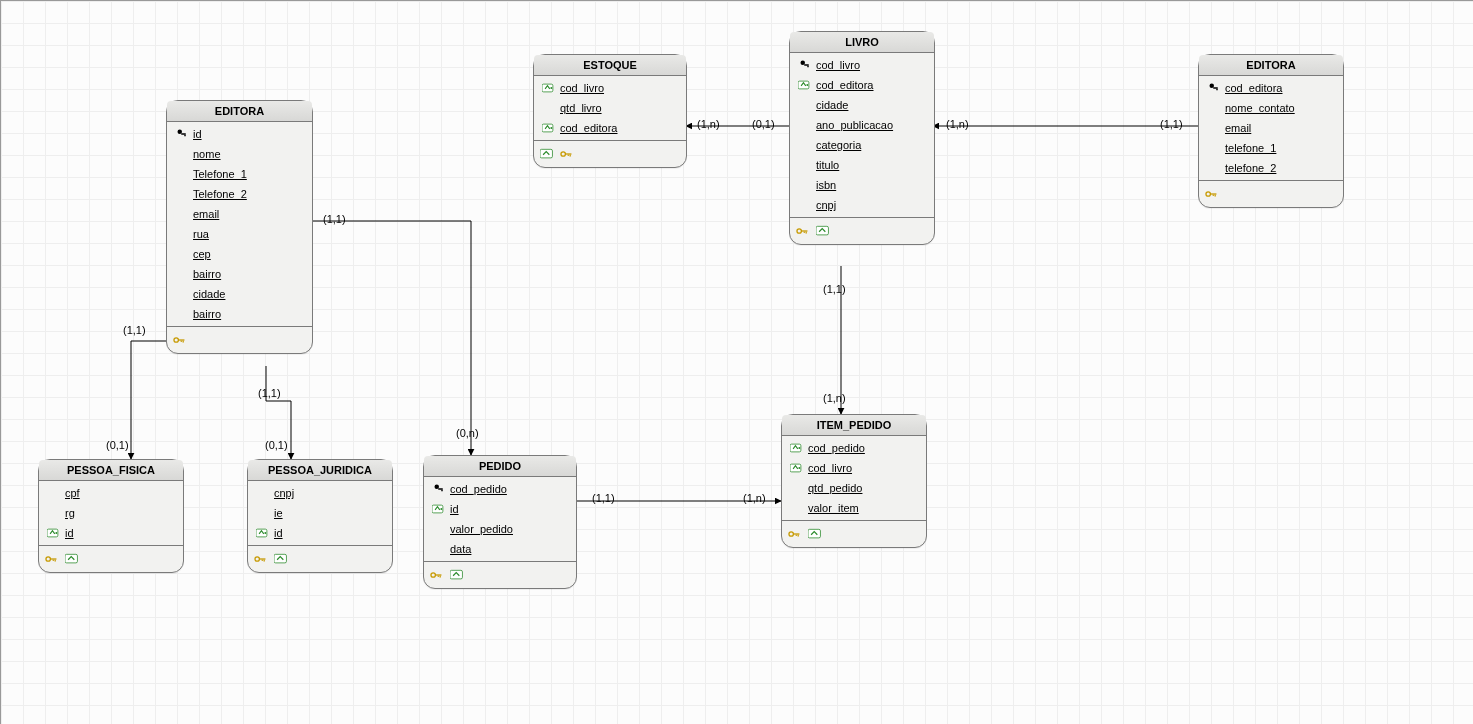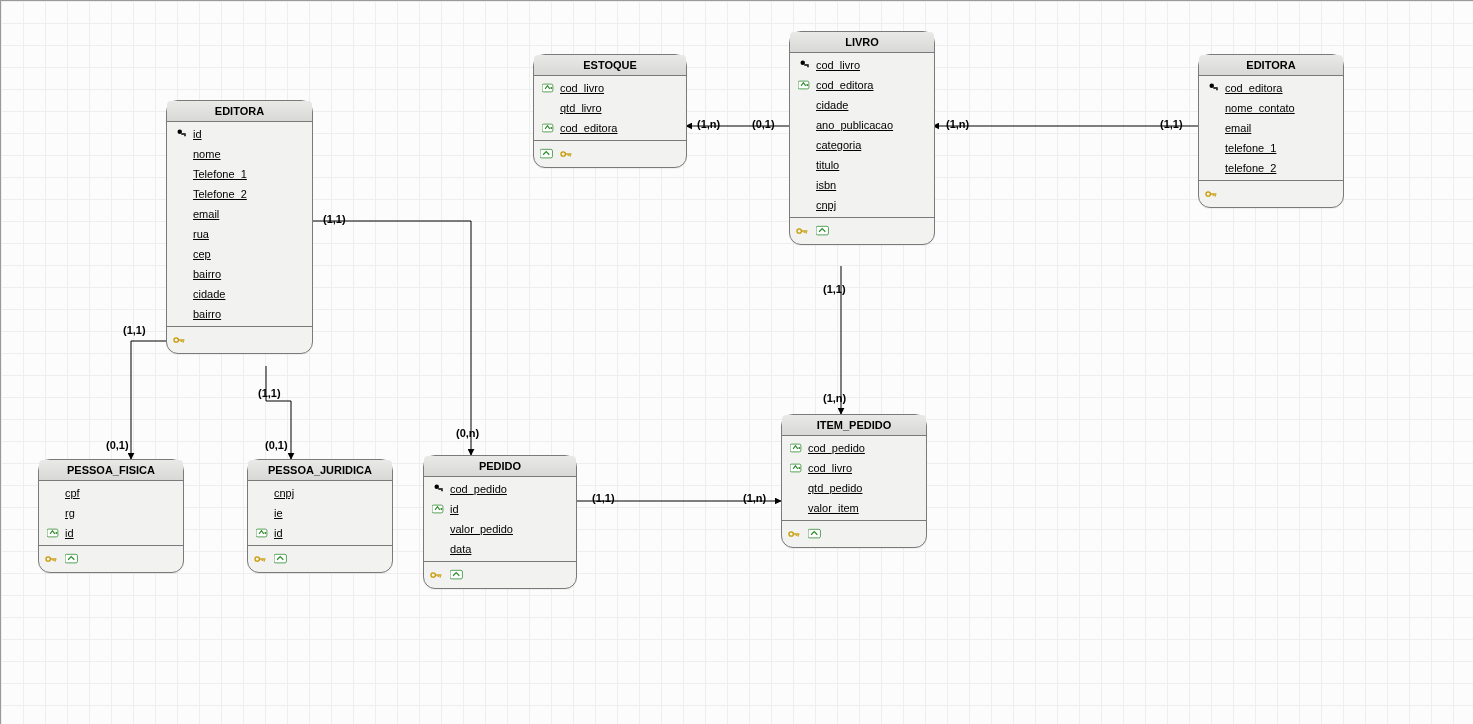--- a/index.html
+++ b/index.html
@@ -55,21 +55,21 @@
   .footer {
     border-top: 1px solid #7a7a7a;
     padding: 4px 6px;
     display: flex;
     gap: 6px;
     align-items: center;
     min-height: 18px;
   }
   .rel-label {
     position: absolute;
-    font-weight: bold;
+    font-weight: normal;
     font-size: 11px;
     background: transparent;
     padding: 0 2px;
   }
   svg.connections {
     position: absolute;
     inset: 0;
     pointer-events: none;
   }
 </style>

